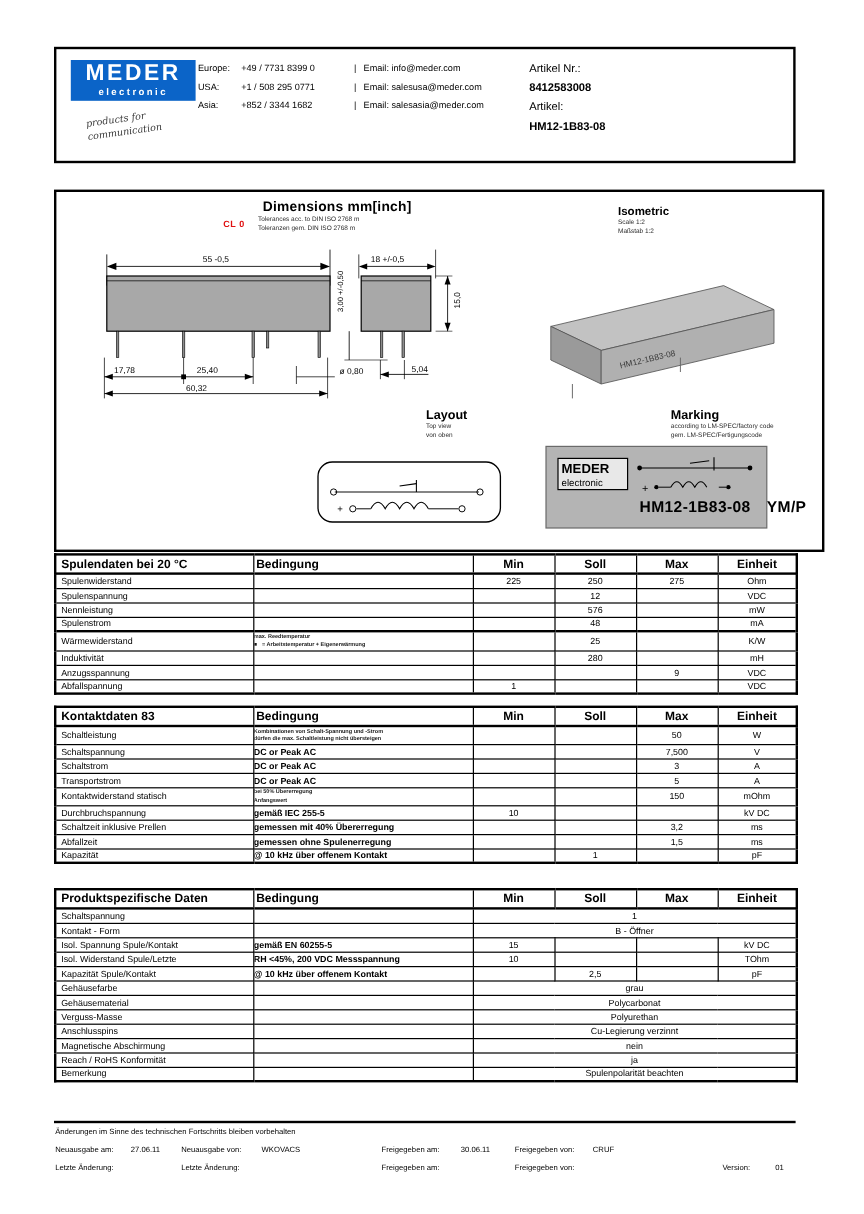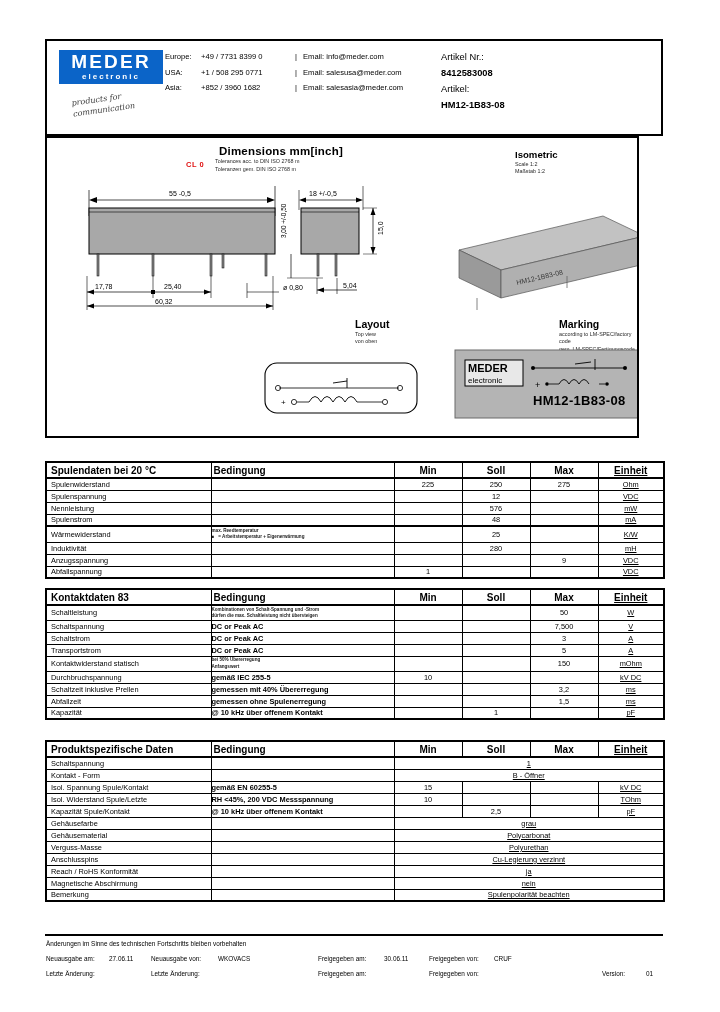--- a/index.html
+++ b/index.html
@@ -94,22 +94,22 @@
     left: 394px; top: 8px;
     font-size: 9.3px;
     line-height: 16px;
   }
   .artikel .lbl { font-weight: normal; }
   .artikel .val { font-weight: bold; }
 
   
   .drawing-box {
     position: absolute;
-    left: 45px; top: 136px;
-    width: 594px; height: 302px;
+    left: 45px; top: 158px;
+    width: 642px; height: 302px;
     border: 2px solid #000;
     box-sizing: border-box;
     overflow: hidden;
   }
   .dim-title {
     position: absolute;
     left: 172px; top: 7px;
     font-size: 11.5px;
     font-weight: bold;
     letter-spacing: 0.2px;
@@ -196,21 +196,21 @@
   .tbl .hdr td {
     font-size: 10px;
     font-weight: bold;
     height: 16px;
     border-width: 2px 1px 2px 1px;
     border-left-color: #000;
   }
   .tbl .hdr td.first { border-left-width: 2px; }
   .tbl .hdr td.last  { border-right-width: 2px; }
   .tbl td.first { border-left-width: 2px; margin-left: 14px; }
-  .tbl td.last  { border-right-width: 2px; text-decoration: underline; }
+  .tbl td.last  { border-right-width: 2px; }
   .tbl tr.lastrow td { border-bottom-width: 2px; }
   .tbl td.num { text-align: center; }
   .tbl td.ctr { text-align: center; }
   .tbl td.param { padding-left: 4px; }
   .tbl .hdr td.param { padding-left: 4px; }
   .tbl td.cond { padding-left: 0; font-weight: bold; }
   .tbl td.thick-top { border-top-width: 2px; }
   .sub2 {
     display: block;
     font-size: 4.6px;
@@ -271,21 +271,21 @@
       <div class="contact-row">
         <span class="c-region">USA:</span>
         <span class="c-phone">+1 / 508 295 0771</span>
         <span class="c-sep">|</span>
         <span>Email:</span>
         <span>&nbsp;</span>
         <span class="c-email">salesusa@meder.com</span>
       </div>
       <div class="contact-row">
         <span class="c-region">Asia:</span>
-        <span class="c-phone">+852 / 3960 1682</span>
+        <span class="c-phone">+852 / 3344 1682</span>
         <span class="c-sep">|</span>
         <span>Email:</span>
         <span>&nbsp;</span>
         <span class="c-email">salesasia@meder.com</span>
       </div>
     </div>
 
     <div class="artikel">
       <div class="lbl">Artikel Nr.:</div>
       <div class="val">8412583008</div>
@@ -699,28 +699,28 @@
         <td class="first param">Verguss-Masse</td>
         <td class="cond"></td>
         <td class="ctr last" colspan="4">Polyurethan</td>
       </tr>
       <tr>
         <td class="first param">Anschlusspins</td>
         <td class="cond"></td>
         <td class="ctr last" colspan="4">Cu-Legierung verzinnt</td>
       </tr>
       <tr>
+        <td class="first param">Magnetische Abschirmung</td>
+        <td class="cond"></td>
+        <td class="ctr last" colspan="4">nein</td>
+      </tr>
+      <tr>
         <td class="first param">Reach / RoHS Konformität</td>
         <td class="cond"></td>
         <td class="ctr last" colspan="4">ja</td>
-      </tr>
-      <tr>
-        <td class="first param">Magnetische Abschirmung</td>
-        <td class="cond"></td>
-        <td class="ctr last" colspan="4">nein</td>
       </tr>
       <tr class="lastrow">
         <td class="first param">Bemerkung</td>
         <td class="cond"></td>
         <td class="ctr last" colspan="4">Spulenpolarität beachten</td>
       </tr>
     </tbody>
   </table>
 
   <div class="foot-rule" style="top:934px;"></div>

